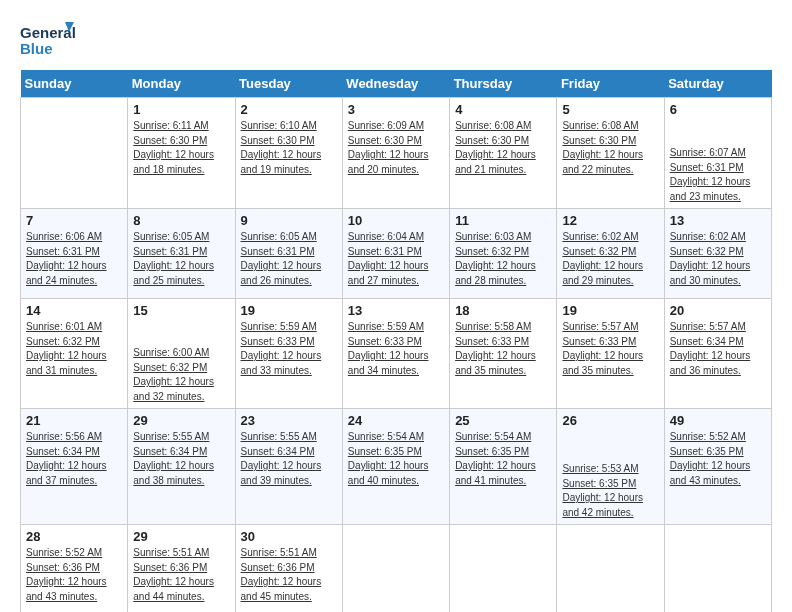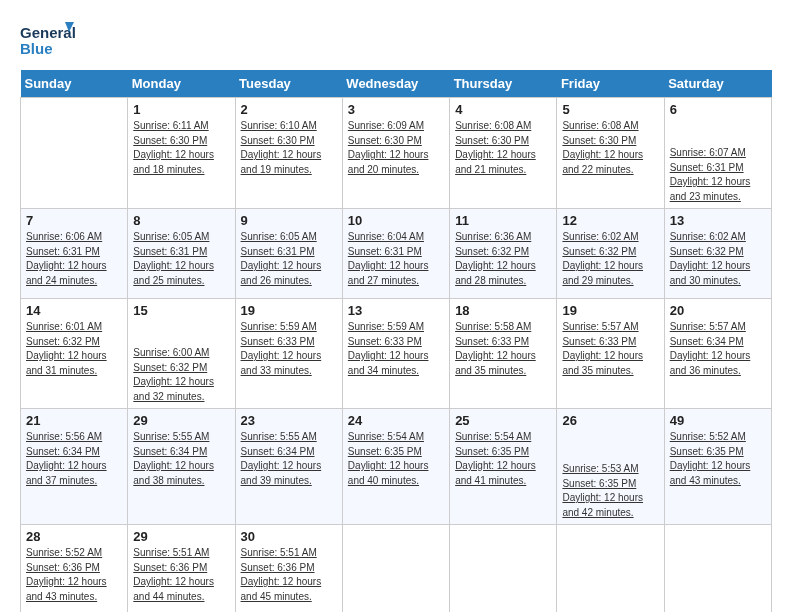--- a/index.html
+++ b/index.html
@@ -175,21 +175,21 @@
         </td>
         <td>
           <span class="day-num">10</span>
           <div class="day-info" style="white-space: pre-line;">Sunrise: 6:04 AM
 Sunset: 6:31 PM
 Daylight: 12 hours
 and 27 minutes.</div>
         </td>
         <td>
           <span class="day-num">11</span>
-          <div class="day-info" style="white-space: pre-line;">Sunrise: 6:36 AM
+          <div class="day-info" style="white-space: pre-line;">Sunrise: 6:03 AM
 Sunset: 6:32 PM
 Daylight: 12 hours
 and 28 minutes.</div>
         </td>
         <td>
           <span class="day-num">12</span>
           <div class="day-info" style="white-space: pre-line;">Sunrise: 6:02 AM
 Sunset: 6:32 PM
 Daylight: 12 hours
 and 29 minutes.</div>

